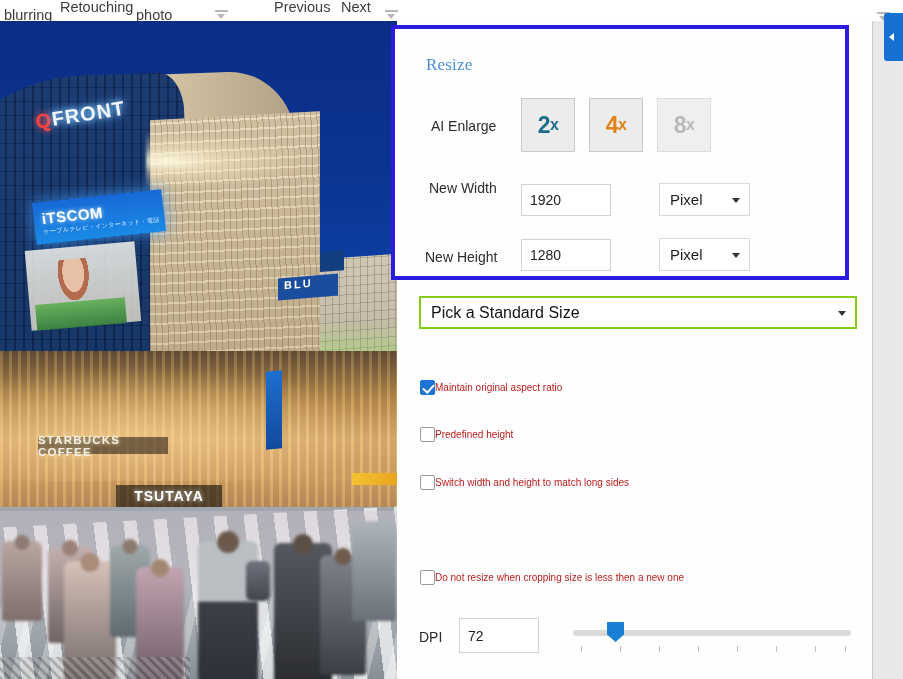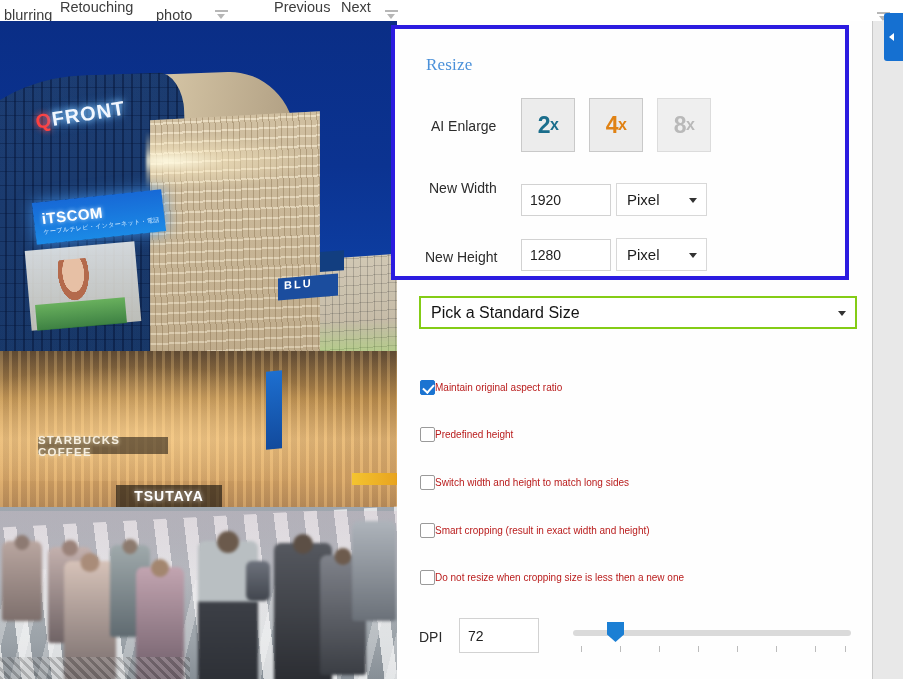--- a/index.html
+++ b/index.html
@@ -11,21 +11,21 @@
     color: #1a1a1a;
   }
 
   #root { position: relative; width: 903px; height: 580px; background:#fff; }
 
   
   .toolbar { position:absolute; left:0; top:0; width:903px; height:22px; background:#fff; }
   .tb-item { position:absolute; font-size:14.5px; color:#3d3d3d; white-space:nowrap; line-height:1; }
   .tb-blurring   { left:4px;   top:8px; }
   .tb-retouching { left:60px;  top:0px; }
-  .tb-photo      { left:156px; top:8px; }
+  .tb-photo      { left:136px; top:8px; }
   .tb-previous   { left:274px; top:0px; }
   .tb-next       { left:341px; top:0px; }
   .tb-caret { position:absolute; width:13px; height:10px; }
   .tb-caret::before{
     content:""; position:absolute; left:0; top:0; width:13px; height:2px; background:#b7b7b7;
   }
   .tb-caret::after{
     content:""; position:absolute; left:2px; top:4px;
     border-left:4.5px solid transparent; border-right:4.5px solid transparent;
     border-top:5px solid #b7b7b7;
@@ -245,21 +245,21 @@
     position:absolute; height:32px;
     border:1px solid #d2d2d2; background:#fff;
     font-size:14px; color:#222; padding:0 8px;
     display:flex; align-items:center;
     font-family:"Liberation Sans", sans-serif;
   }
   .sel-box{
     position:absolute; height:33px;
     border:1px solid #d8d8d8; background:#fff;
     font-size:15px; color:#1c1c1c;
-    display:flex; align-items:center; padding:0 10px;
+    display:flex; align-items:center; padding:0 10px;margin-left:43px;
   }
   .sel-arrow{
     position:absolute; right:9px; top:50%; margin-top:-2px;
     width:0; height:0;
     border-left:4.5px solid transparent; border-right:4.5px solid transparent;
     border-top:5px solid #333;
   }
 
   .std-size{
     position:absolute; left:22px; top:275px; width:438px; height:33px;
@@ -449,24 +449,20 @@
       <span class="cb-label">Maintain original aspect ratio</span>
     </div>
     <div class="cb-row" style="top:402px;text-align:right;">
       <span class="cb"></span>
       <span class="cb-label">Predefined height</span>
     </div>
     <div class="cb-row" style="top:450px;">
       <span class="cb"></span>
       <span class="cb-label">Switch width and height to match long sides</span>
     </div>
-    <div class="cb-row" style="top:498px;">
-      <span class="cb"></span>
-      <span class="cb-label">Smart cropping (result in exact width and height)</span>
-    </div>
     <div class="cb-row" style="top:545px;">
       <span class="cb"></span>
       <span class="cb-label">Do not resize when cropping size is less then a new one</span>
     </div>
 
     <div class="dpi-label">DPI</div>
     <div class="txt-input dpi-input">72</div>
 
     <div class="slider-wrap">
       <div class="slider-track"></div>

